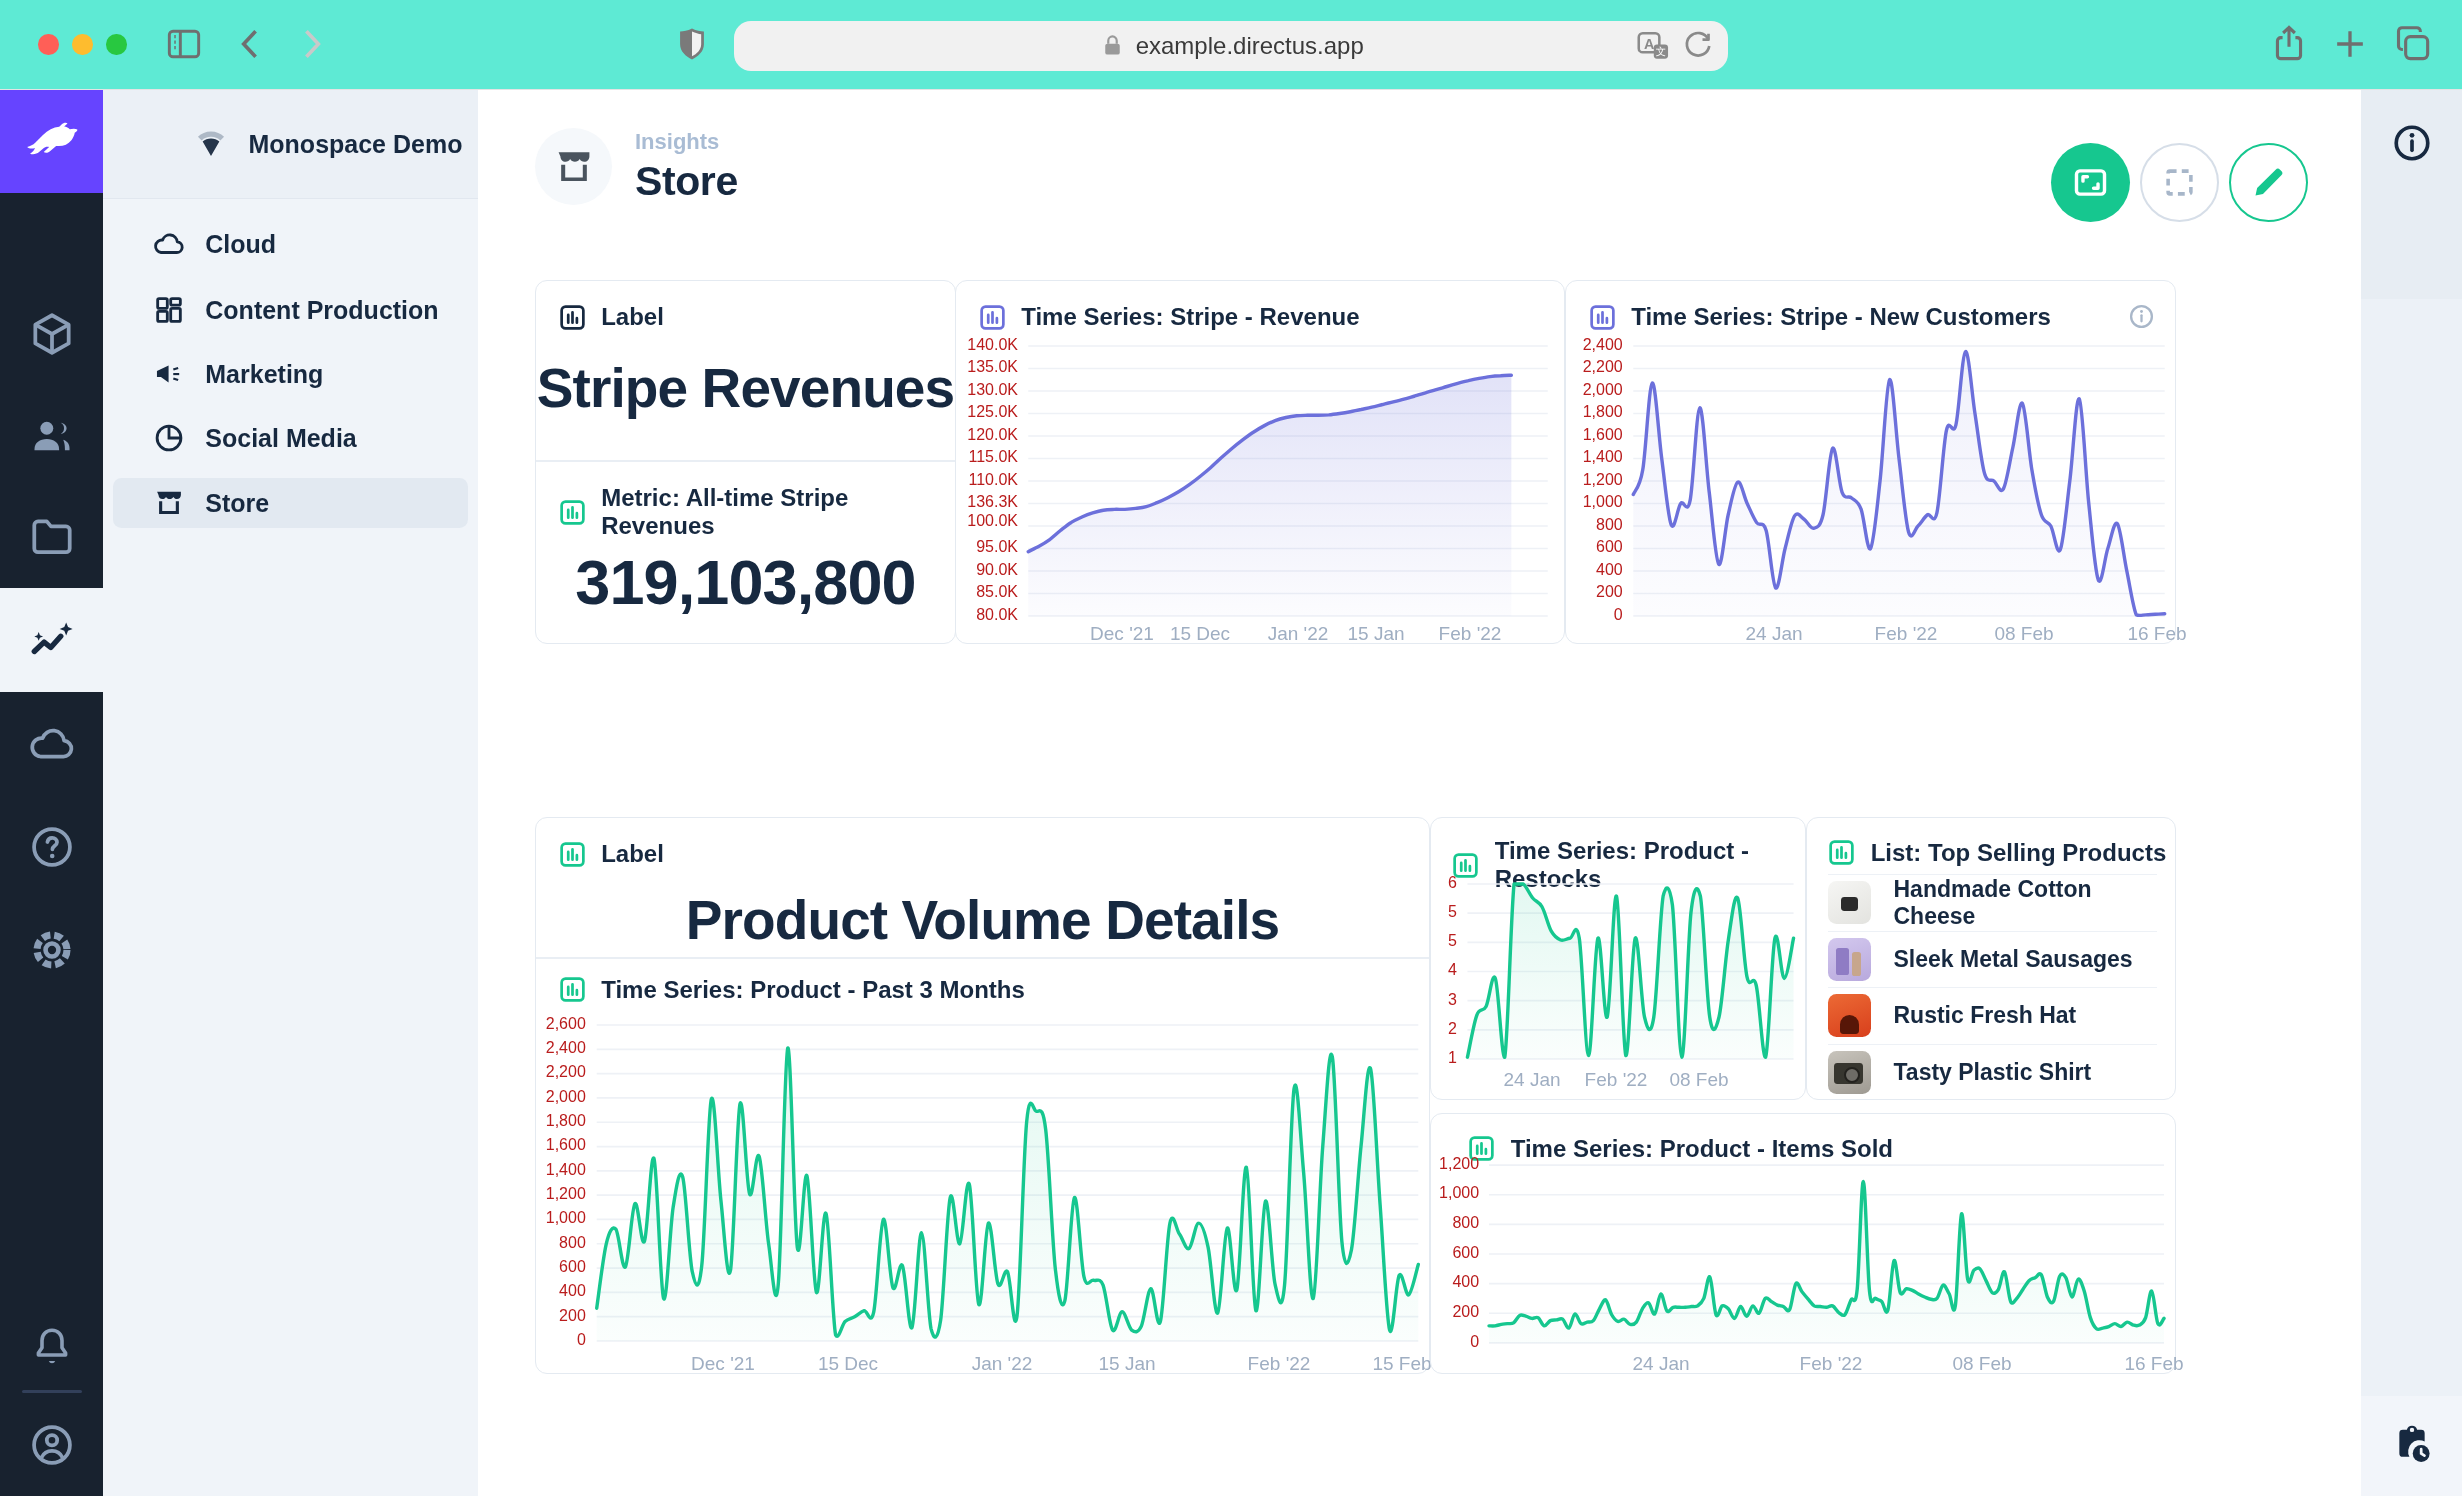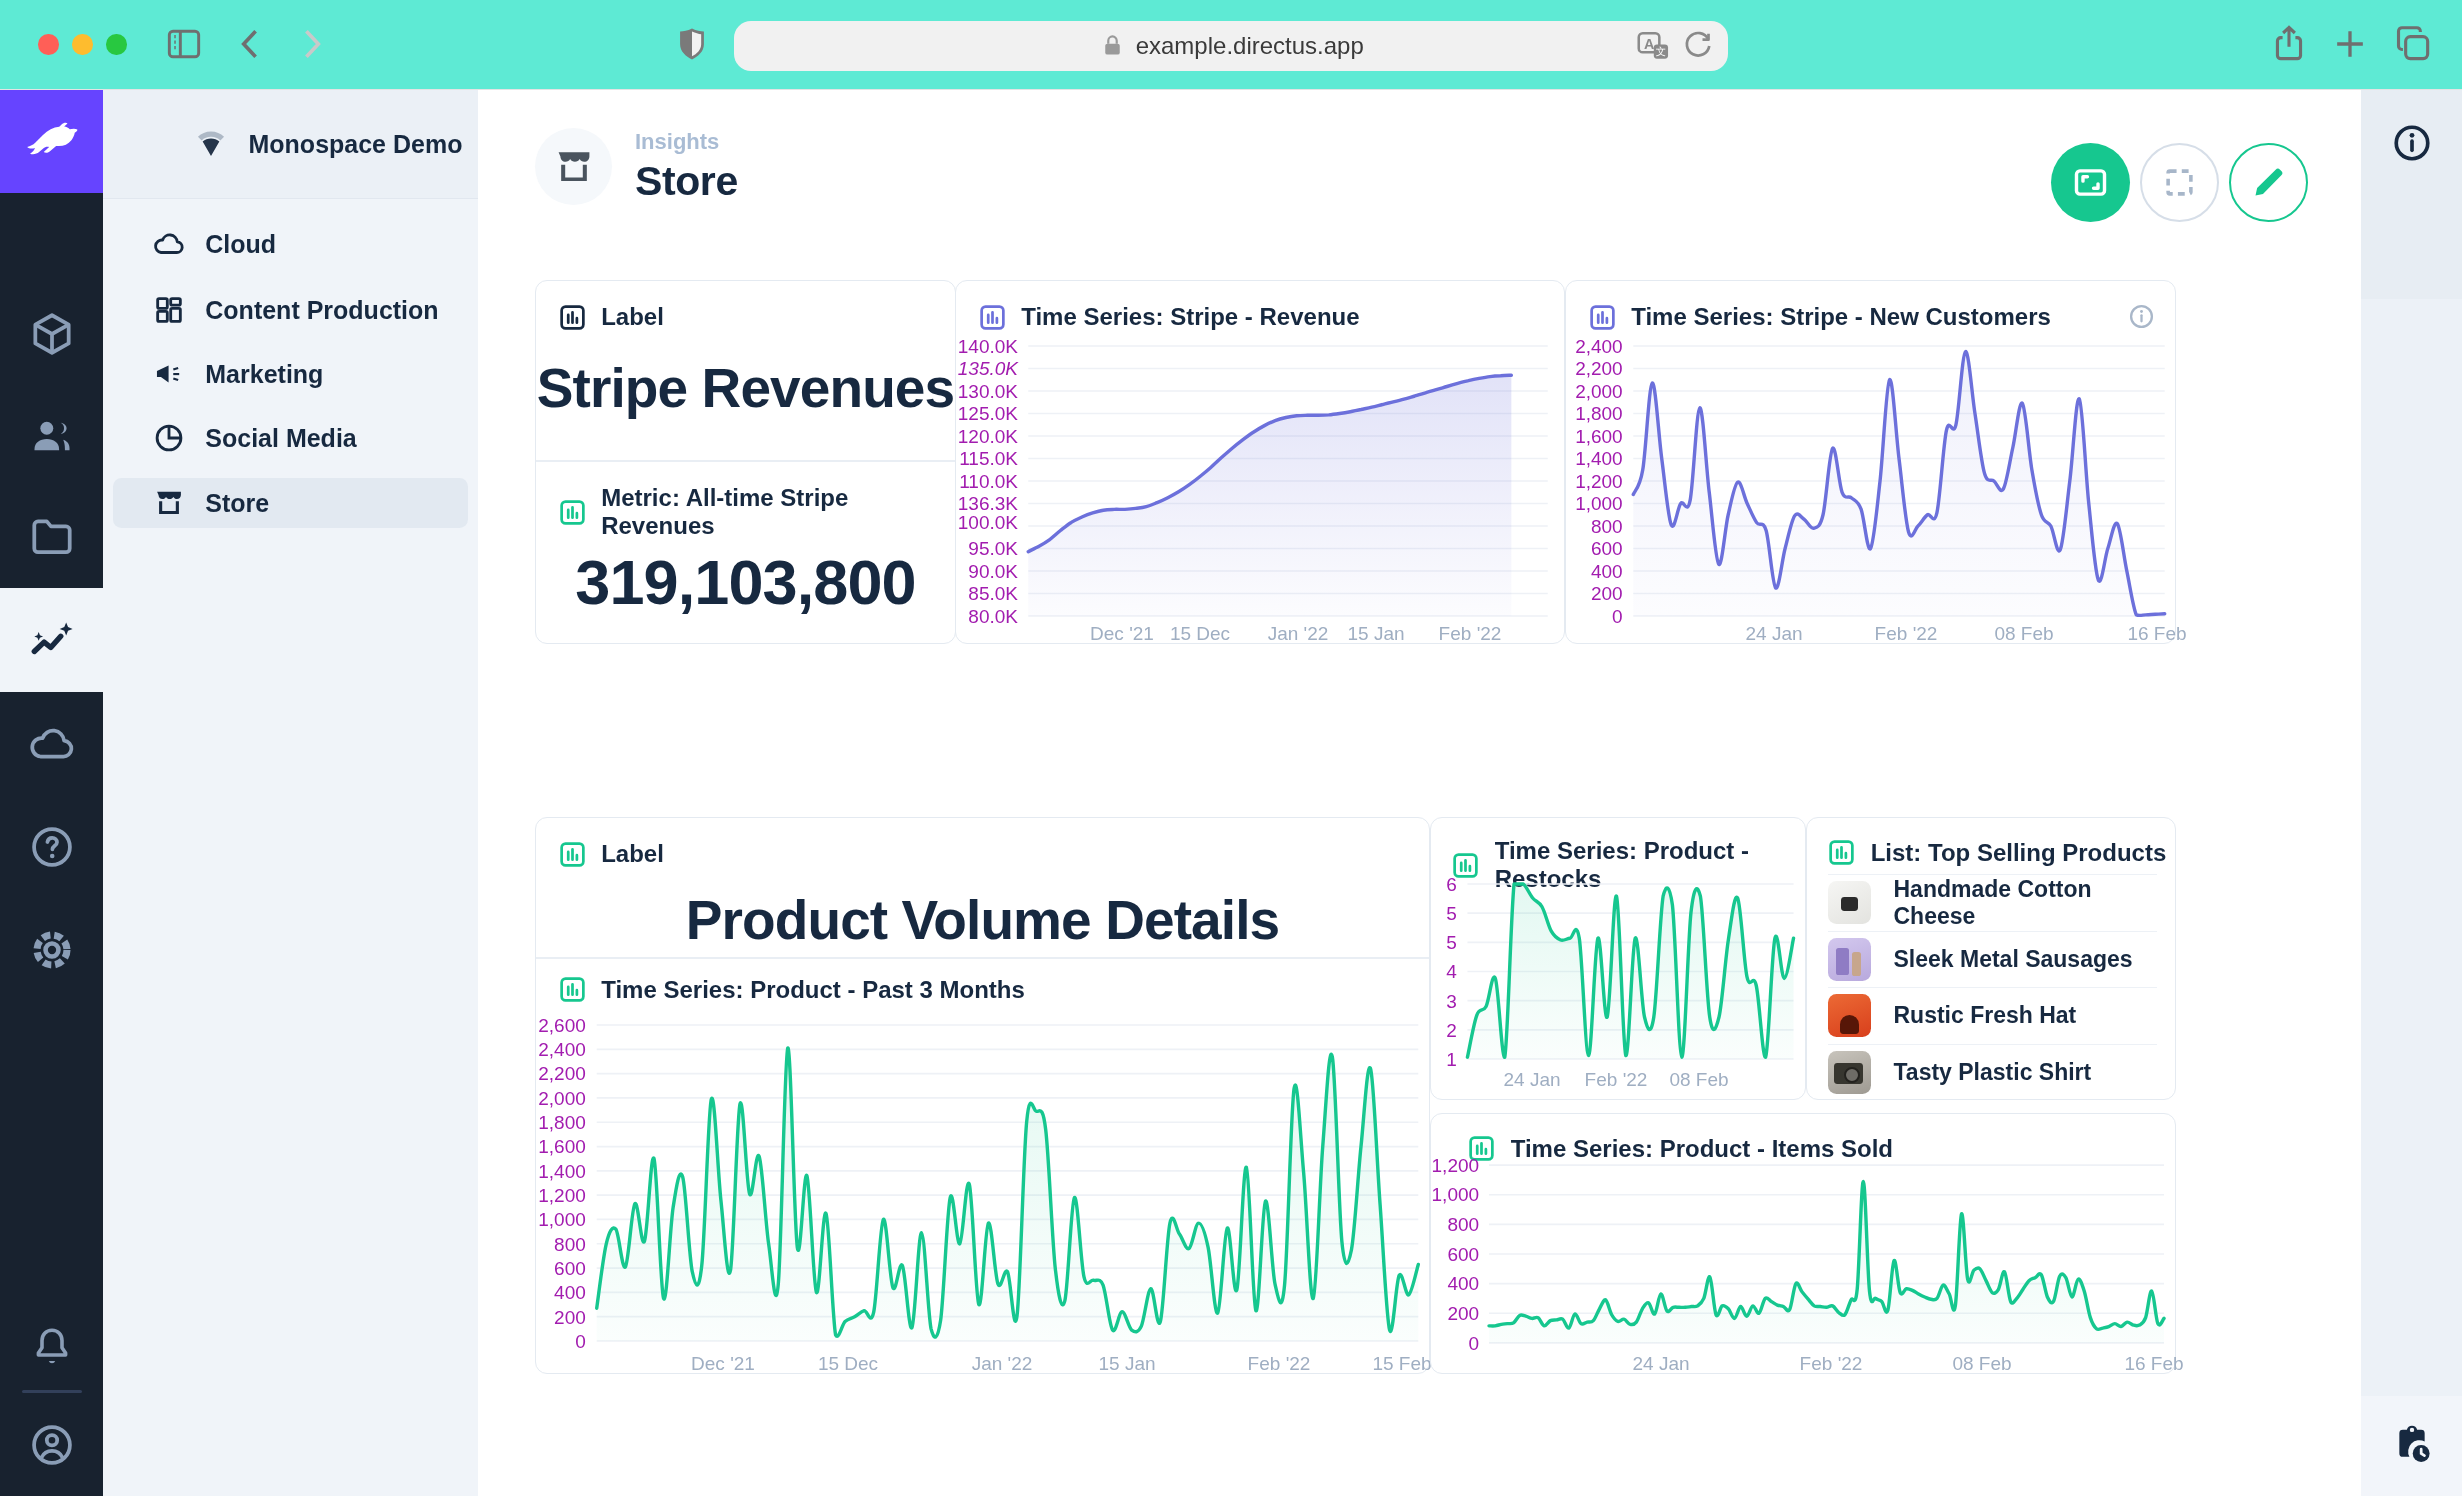--- a/index.html
+++ b/index.html
@@ -65,21 +65,21 @@
   #card-itemssold{left:951px;top:1023px;width:746px;height:261px}
 
   .hr{position:absolute;left:0;width:100%;height:1.7px;background:#E9EEF4}
   .big-title{position:absolute;width:100%;text-align:center;font-weight:800;color:#172940;letter-spacing:-0.9px}
   #label1-title{top:75px;font-size:55px}
   #metric-value{top:265px;font-size:63px}
   #label2-title{top:70px;font-size:55px}
 
   
   .yaxis,.xaxis,.plot{position:absolute}
-  .ytick{position:absolute;right:0;font-size:19px;color:#a21caf;white-space:nowrap}
+  .ytick{position:absolute;right:0;font-size:16px;color:#b91c1c;white-space:nowrap}
   .xtick{position:absolute;top:0;transform:translateX(-50%);font-size:19px;color:#9FAEC2;white-space:nowrap}
   #card-revenue .yaxis{left:12px;top:65px;width:50px;height:270px}
   #card-revenue .plot{left:72px;top:65px;width:520px;height:270px}
   #card-revenue .xaxis{left:72px;top:342px;width:520px;height:22px}
   #card-newcust .yaxis{left:13.7px;top:65px;width:43px;height:270px}
   #card-newcust .plot{left:67px;top:65px;width:532px;height:270px}
   #card-newcust .xaxis{left:67px;top:342px;width:532px;height:22px}
   #card-label2 .yaxis{left:6.8px;top:207px;width:43px;height:316px}
   #card-label2 .plot{left:60px;top:207px;width:823px;height:316px}
   #card-label2 .xaxis{left:60px;top:535px;width:823px;height:22px}
@@ -408,21 +408,21 @@
           <svg viewBox="0 0 24 24" width="31" height="31" fill="none" stroke="#6C70DB" stroke-width="2.1">
             <rect x="3.6" y="3.6" width="16.8" height="16.8" rx="3"></rect>
             <path d="M8.7 10v6M12 8v8M15.4 12.5V16" stroke-linecap="round"></path>
           </svg>
         </span>
       <span>Time Series: Stripe - Revenue</span>
     </div>
     <div class="chart"></div>
   <div class="yaxis">
         <span class="ytick" style="top: -10.3px;">140.0K</span>
-        <span class="ytick" style="top: 12.3px; font-style: italic;">135.0K</span>
+        <span class="ytick" style="top: 12.3px;">135.0K</span>
         <span class="ytick" style="top: 35px;">130.0K</span>
         <span class="ytick" style="top: 57px;">125.0K</span>
         <span class="ytick" style="top: 80px;">120.0K</span>
         <span class="ytick" style="top: 102px;">115.0K</span>
         <span class="ytick" style="top: 125px;">110.0K</span>
         <span class="ytick" style="top: 147px;">136.3K</span>
         <span class="ytick" style="top: 166px;">100.0K</span>
         <span class="ytick" style="top: 192px;">95.0K</span>
         <span class="ytick" style="top: 215px;">90.0K</span>
         <span class="ytick" style="top: 237px;">85.0K</span>

